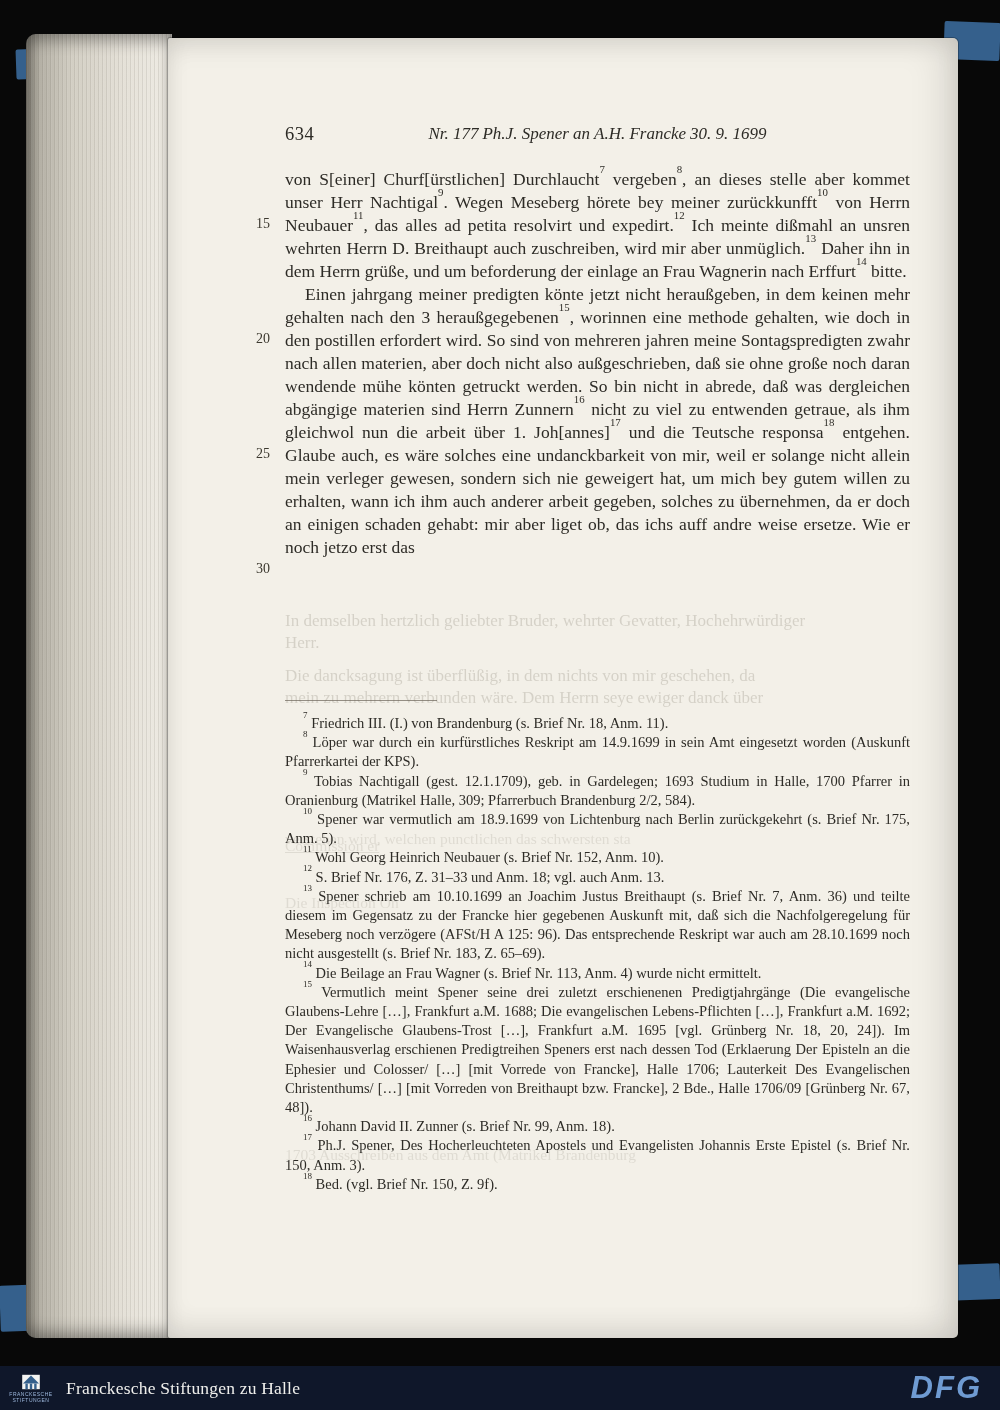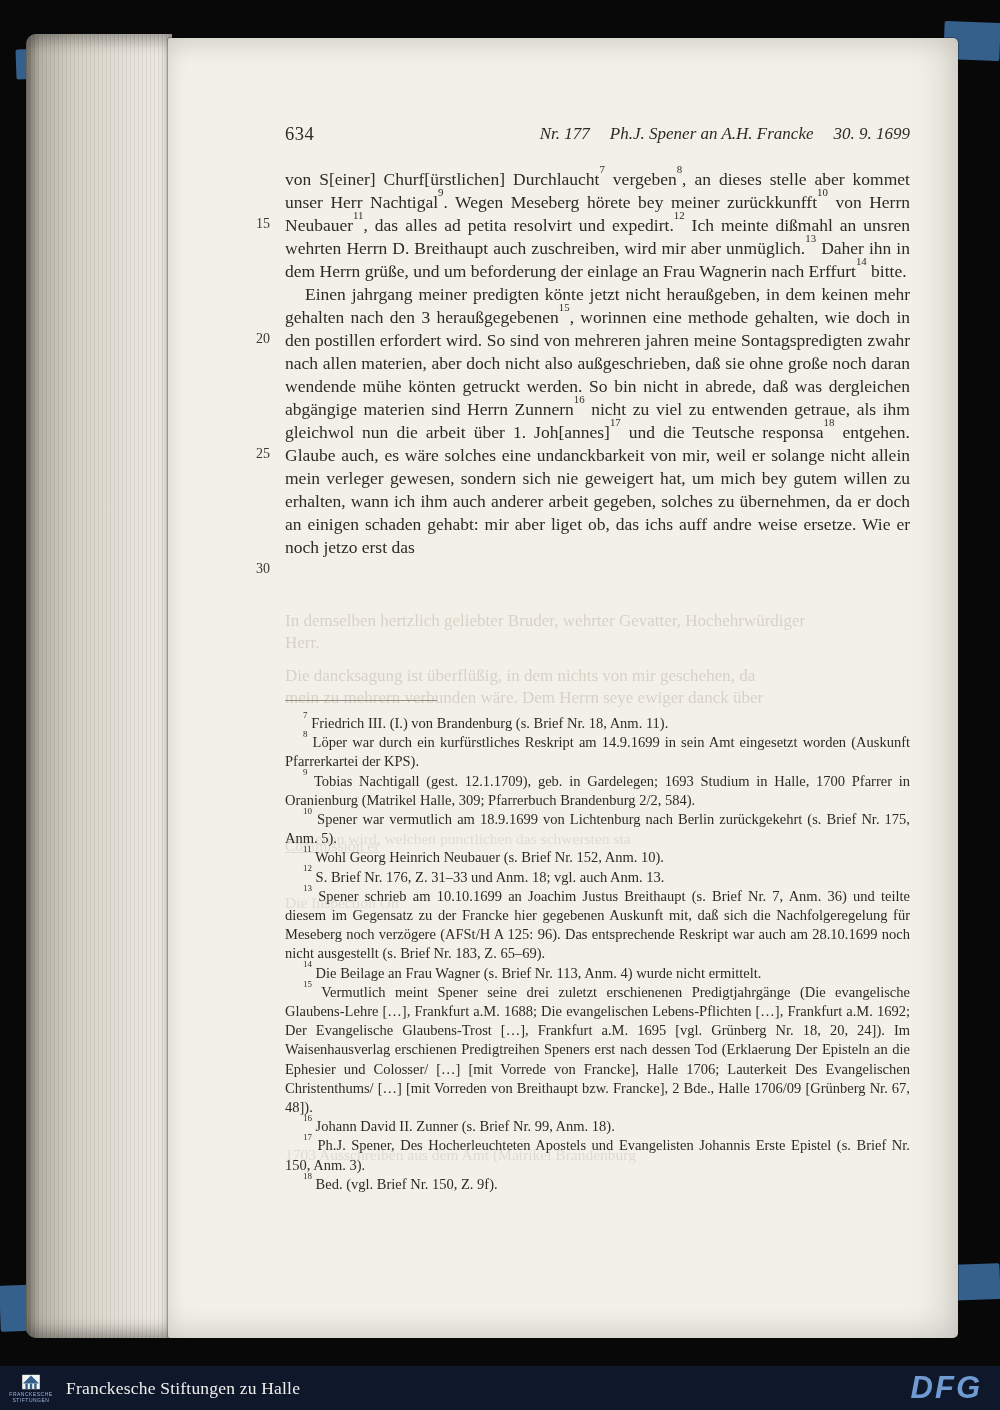--- a/index.html
+++ b/index.html
@@ -29,21 +29,21 @@
 
   
   .page{
     position:absolute;left:168px;top:38px;width:790px;height:1300px;z-index:3;
     background:#f3f0e8;color:#2d2b26;border-radius:2px 5px 5px 2px;
     box-shadow:inset -16px 0 34px rgba(0,0,0,.10),inset 0 -12px 26px rgba(0,0,0,.06),
                inset 0 10px 20px rgba(0,0,0,.05),0 0 0 1px rgba(0,0,0,.25);
   }
   .page-head{position:absolute;top:86px;left:117px;width:625px;font-size:17px;}
   .pagenum{position:absolute;left:0;top:0;font-size:18.5px;letter-spacing:.5px;}
-  .running{display:flex;justify-content:flex-end;gap:20px;font-style:italic;}
+  .running{display:flex;justify-content:center;gap:4px;font-style:italic;}
 
   .lnwrap .linenum{
     position:absolute;left:74px;width:28px;text-align:right;
     font-size:14px;color:#3c392f;
   }
 
   .body-text{
     position:absolute;top:130px;left:117px;width:625px;
     font-size:17.5px;line-height:23px;text-align:justify;
   }

